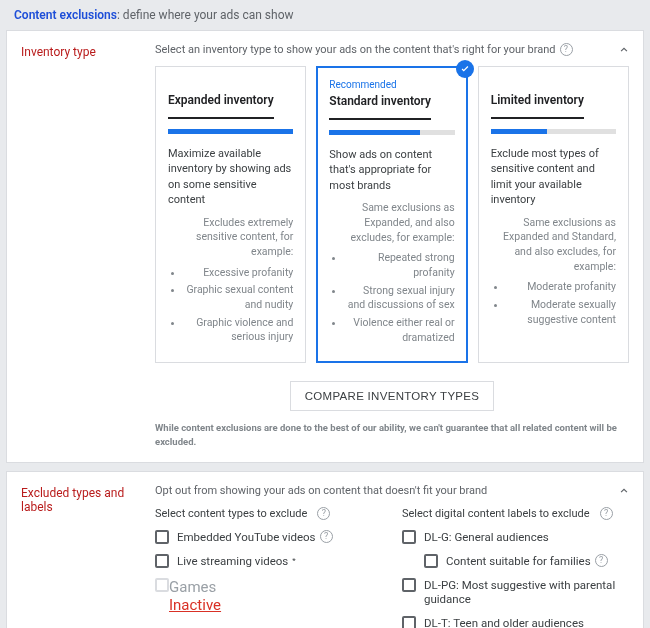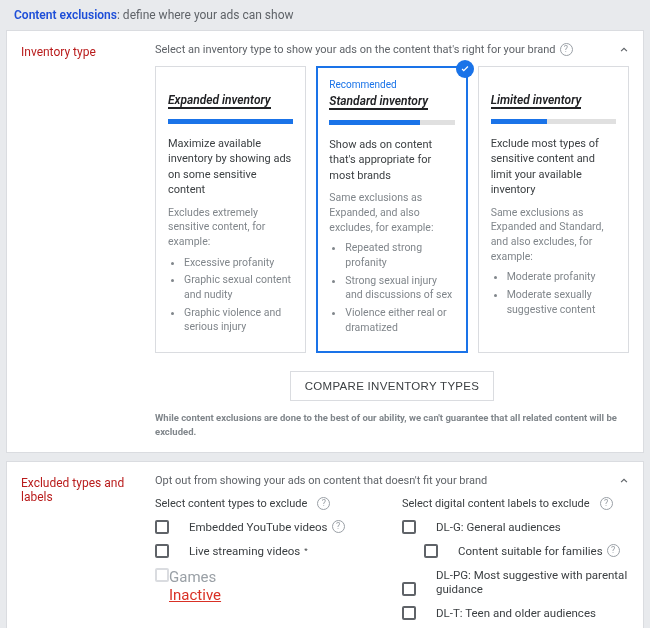--- a/index.html
+++ b/index.html
@@ -87,32 +87,31 @@
     font-size: 10px;
     margin-bottom: 4px;
   }
   .card h4 {
     margin: 0 0 4px 0;
     font-size: 12px;
     font-weight: 600;
     color: #202124;
     border-bottom: 2px solid #202124;
     display: inline-block;
-    padding-bottom: 0;
-    font-style: italic;
+    padding-bottom: 10px;
   }
   .meter {
     height: 5px;
     background: #e0e0e0;
     margin: 6px 0 12px 0;
     position: relative;
   }
   .meter > span { display: block; height: 100%; background: #1a73e8; }
   .card-desc { font-size: 11px; color: #3c4043; margin-bottom: 8px; line-height: 1.4; }
-  .card-sub { font-size: 10.5px; color: #80868b; line-height: 1.4; }
+  .card-sub { font-size: 10.5px; color: #80868b; line-height: 1.4; text-align: right; }
   .card-sub ul { margin: 6px 0 0 0; padding-left: 16px; }
   .card-sub li { margin-bottom: 3px; }
   .compare-row { display: flex; justify-content: center; margin-bottom: 10px; }
   .compare-btn {
     border: 1px solid #dadce0;
     background: #fff;
     padding: 8px 14px;
     font-size: 11.5px;
     font-weight: 500;
     letter-spacing: 0.3px;
@@ -125,22 +124,22 @@
   .col-head {
     font-size: 11px;
     color: #3c4043;
     display: flex;
     align-items: center;
     gap: 10px;
     margin-bottom: 10px;
   }
   .cb-row {
     display: flex;
-    align-items: flex-end;
-    gap: 20px;
+    align-items: flex-start;
+    gap: 8px;
     font-size: 11.5px;
     margin-bottom: 10px;
   }
   .cb-row.indent { margin-left: 22px; }
   .cb {
     width: 14px;
     height: 14px;
     border: 2px solid #5f6368;
     border-radius: 2px;
     display: inline-flex;

